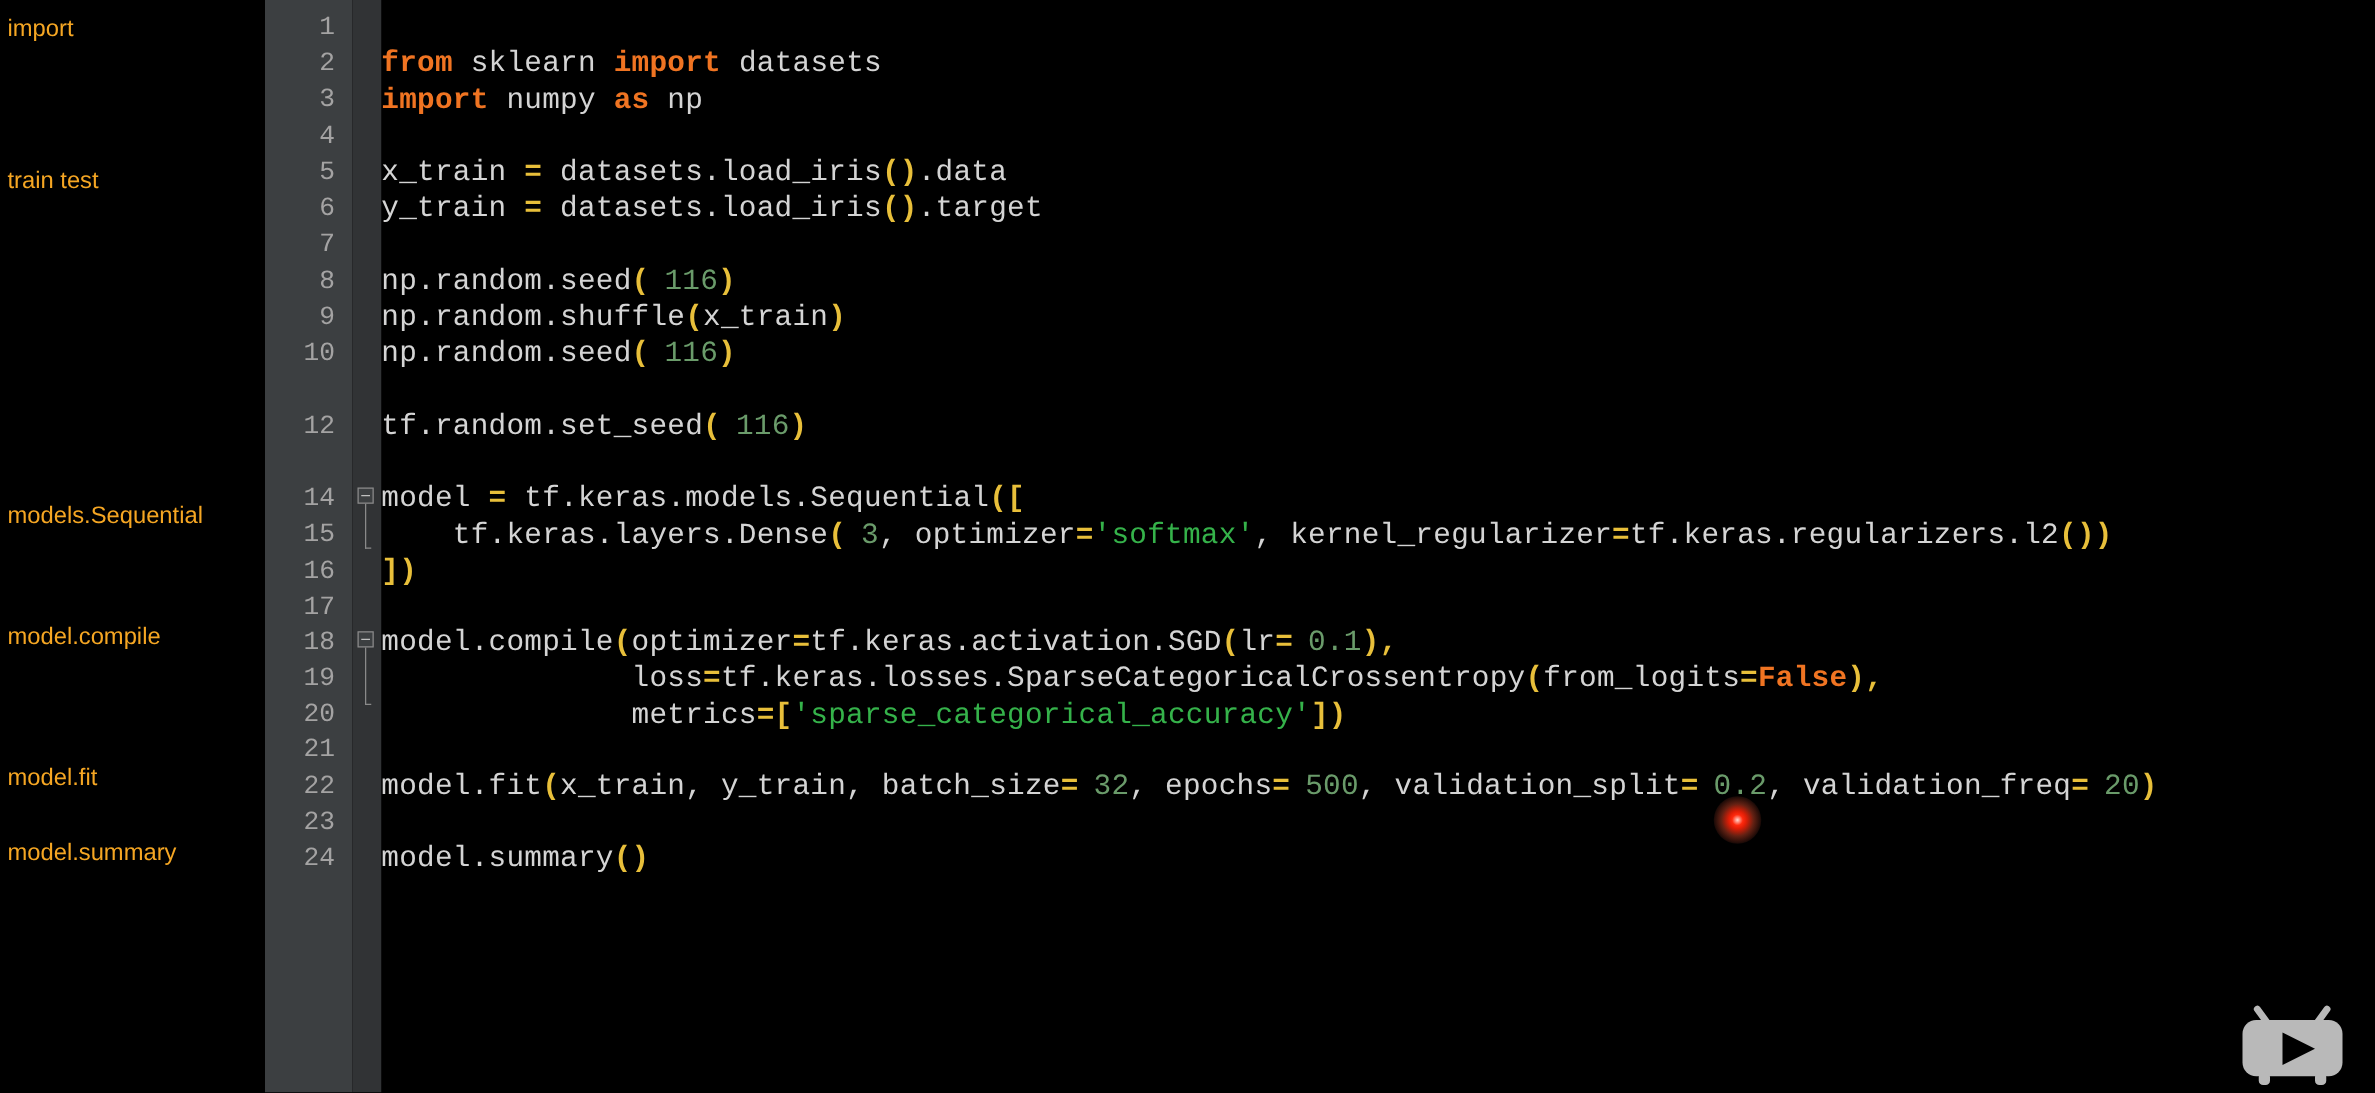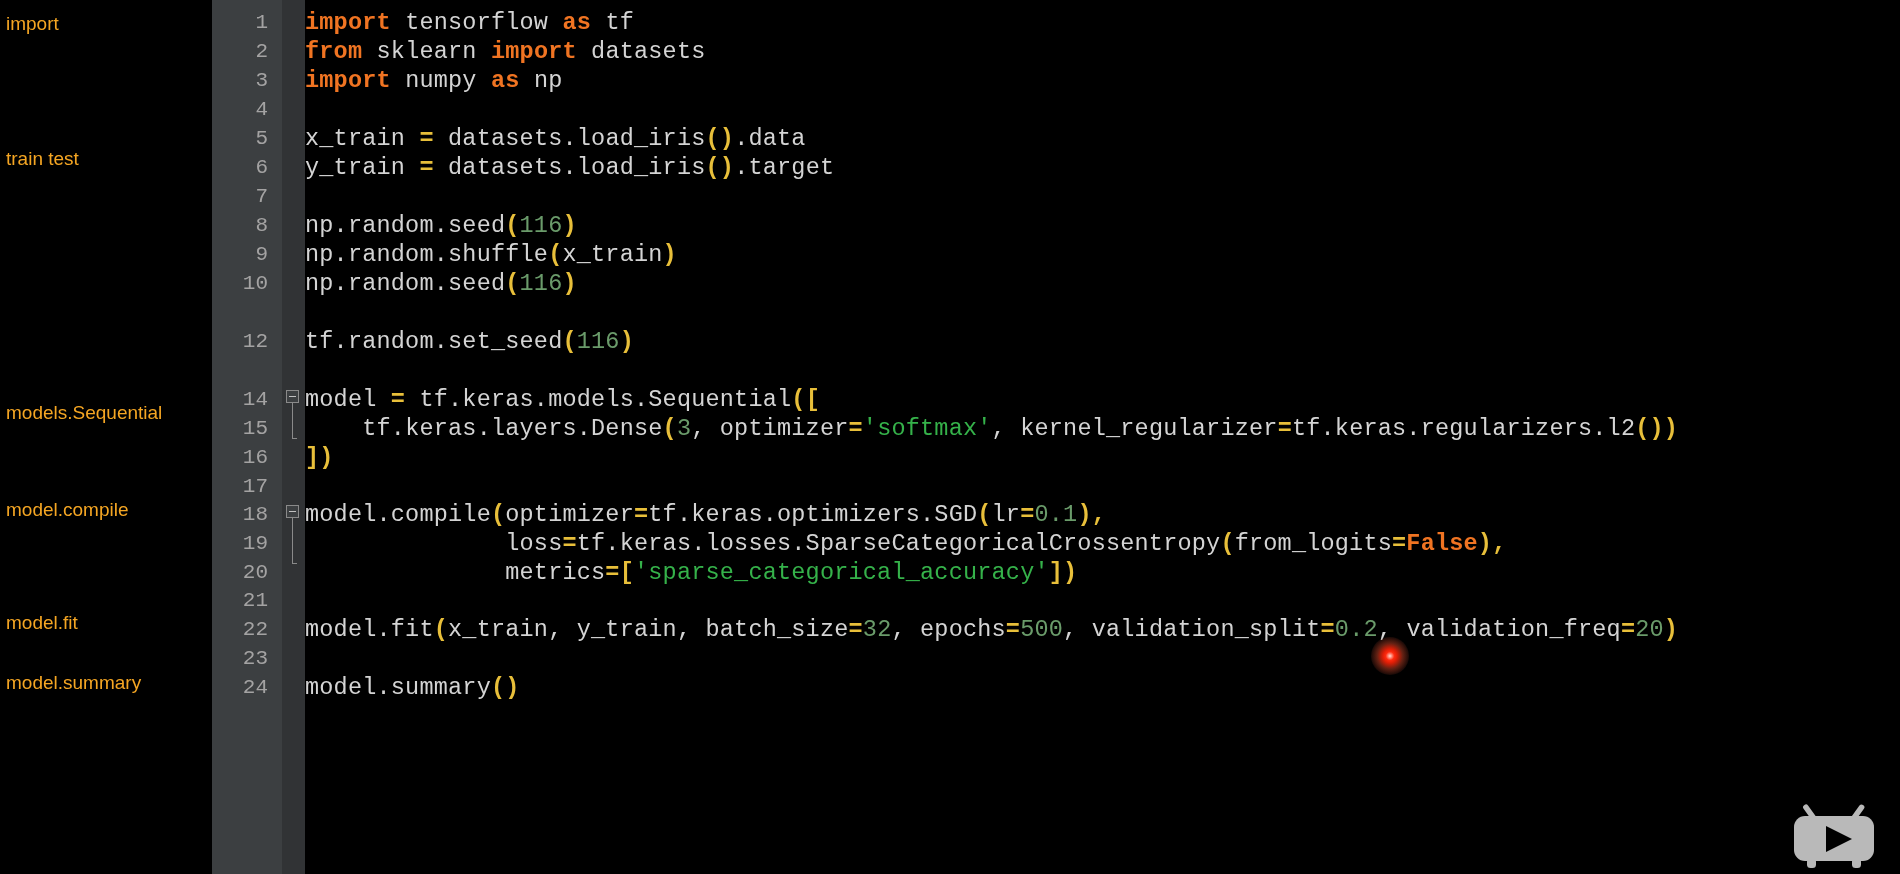--- a/index.html
+++ b/index.html
@@ -95,21 +95,21 @@
     white-space: pre;
     color: #d0d0d0;
     font-family: "Liberation Mono", "DejaVu Sans Mono", monospace;
     font-size: 23.5px;
     letter-spacing: 0.2px;
   }
 
   
   .kw    { color: #f07422; font-weight: bold; }
   .str   { color: #35b24a; text-align: right; }
-  .num   { color: #6a9b6a; }
+  .num   { color: #6a9b6a; margin-left: 12px; }
   .punc  { color: #e8bf3a; font-weight: bold; }
   .op    { color: #e8bf3a; font-weight: bold; }
   .bool  { color: #f07422; font-weight: bold; }
   .plain { color: #d4d4d4; }
 
   
   .fold-box {
     position: absolute;
     width: 13px;
     height: 13px;
@@ -159,36 +159,35 @@
     height: 68px;
   }
 </style>
 </head>
 <body>
 
 <div id="screen">
 
   <div id="annotations">
     <div class="annot" style="top:14px">import</div>
-    <div class="annot" style="top:149px">train  test</div>
+    <div class="annot" style="top:135px">train  test</div>
     <div class="annot" style="top:403px">models.Sequential</div>
     <div class="annot" style="top:500px">model.compile</div>
     <div class="annot" style="top:613px">model.fit</div>
     <div class="annot" style="top:673px">model.summary</div>
   </div>
 
   <div id="editor">
     <div id="gutter"></div>
     <div id="foldcol"></div>
 
     <div id="code-area">
 
       <div class="line" style="top:8px">
         <span class="lineno">1</span>
-        <span class="code"><span class="kw">import</span> <span class="plain">tensorflow</span> <span class="kw">as</span> <span class="plain">tf</span></span>
       </div>
       <div class="line" style="top:37px">
         <span class="lineno">2</span>
         <span class="code"><span class="kw">from</span> <span class="plain">sklearn</span> <span class="kw">import</span> <span class="plain">datasets</span></span>
       </div>
       <div class="line" style="top:66px">
         <span class="lineno">3</span>
         <span class="code"><span class="kw">import</span> <span class="plain">numpy</span> <span class="kw">as</span> <span class="plain">np</span></span>
       </div>
       <div class="line" style="top:95px">
@@ -234,21 +233,21 @@
       <div class="line" style="top:443px">
         <span class="lineno">16</span>
         <span class="code"><span class="punc">])</span></span>
       </div>
       <div class="line" style="top:472px">
         <span class="lineno">17</span>
         <span class="code"></span>
       </div>
       <div class="line" style="top:500px">
         <span class="lineno">18</span>
-        <span class="code"><span class="plain">model.compile</span><span class="punc">(</span><span class="plain">optimizer</span><span class="op">=</span><span class="plain">tf.keras.optimizers.SGD</span><span class="punc">(</span><span class="plain">lr</span><span class="op">=</span><span class="num">0.1</span><span class="punc">)</span><span class="punc">,</span></span>
+        <span class="code"><span class="plain">model.compile</span><span class="punc">(</span><span class="plain">optimizer</span><span class="op">=</span><span class="plain">tf.keras.activation.SGD</span><span class="punc">(</span><span class="plain">lr</span><span class="op">=</span><span class="num">0.1</span><span class="punc">)</span><span class="punc">,</span></span>
       </div>
       <div class="line" style="top:529px">
         <span class="lineno">19</span>
         <span class="code">              <span class="plain">loss</span><span class="op">=</span><span class="plain">tf.keras.losses.SparseCategoricalCrossentropy</span><span class="punc">(</span><span class="plain">from_logits</span><span class="op">=</span><span class="bool">False</span><span class="punc">),</span></span>
       </div>
       <div class="line" style="top:558px">
         <span class="lineno">20</span>
         <span class="code">              <span class="plain">metrics</span><span class="op">=</span><span class="punc">[</span><span class="str">'sparse_categorical_accuracy'</span><span class="punc">])</span></span>
       </div>
       <div class="line" style="top:586px">

